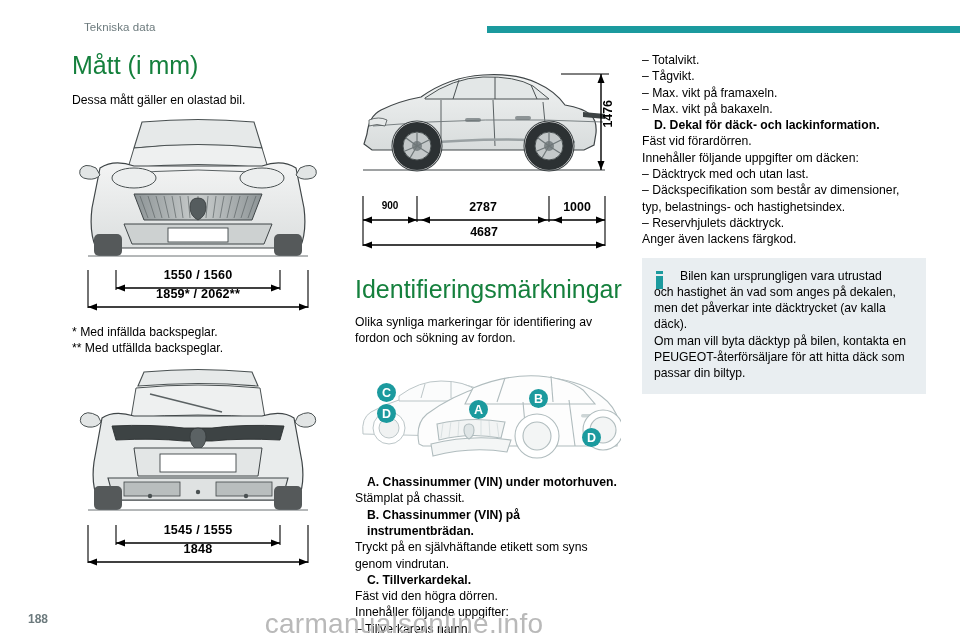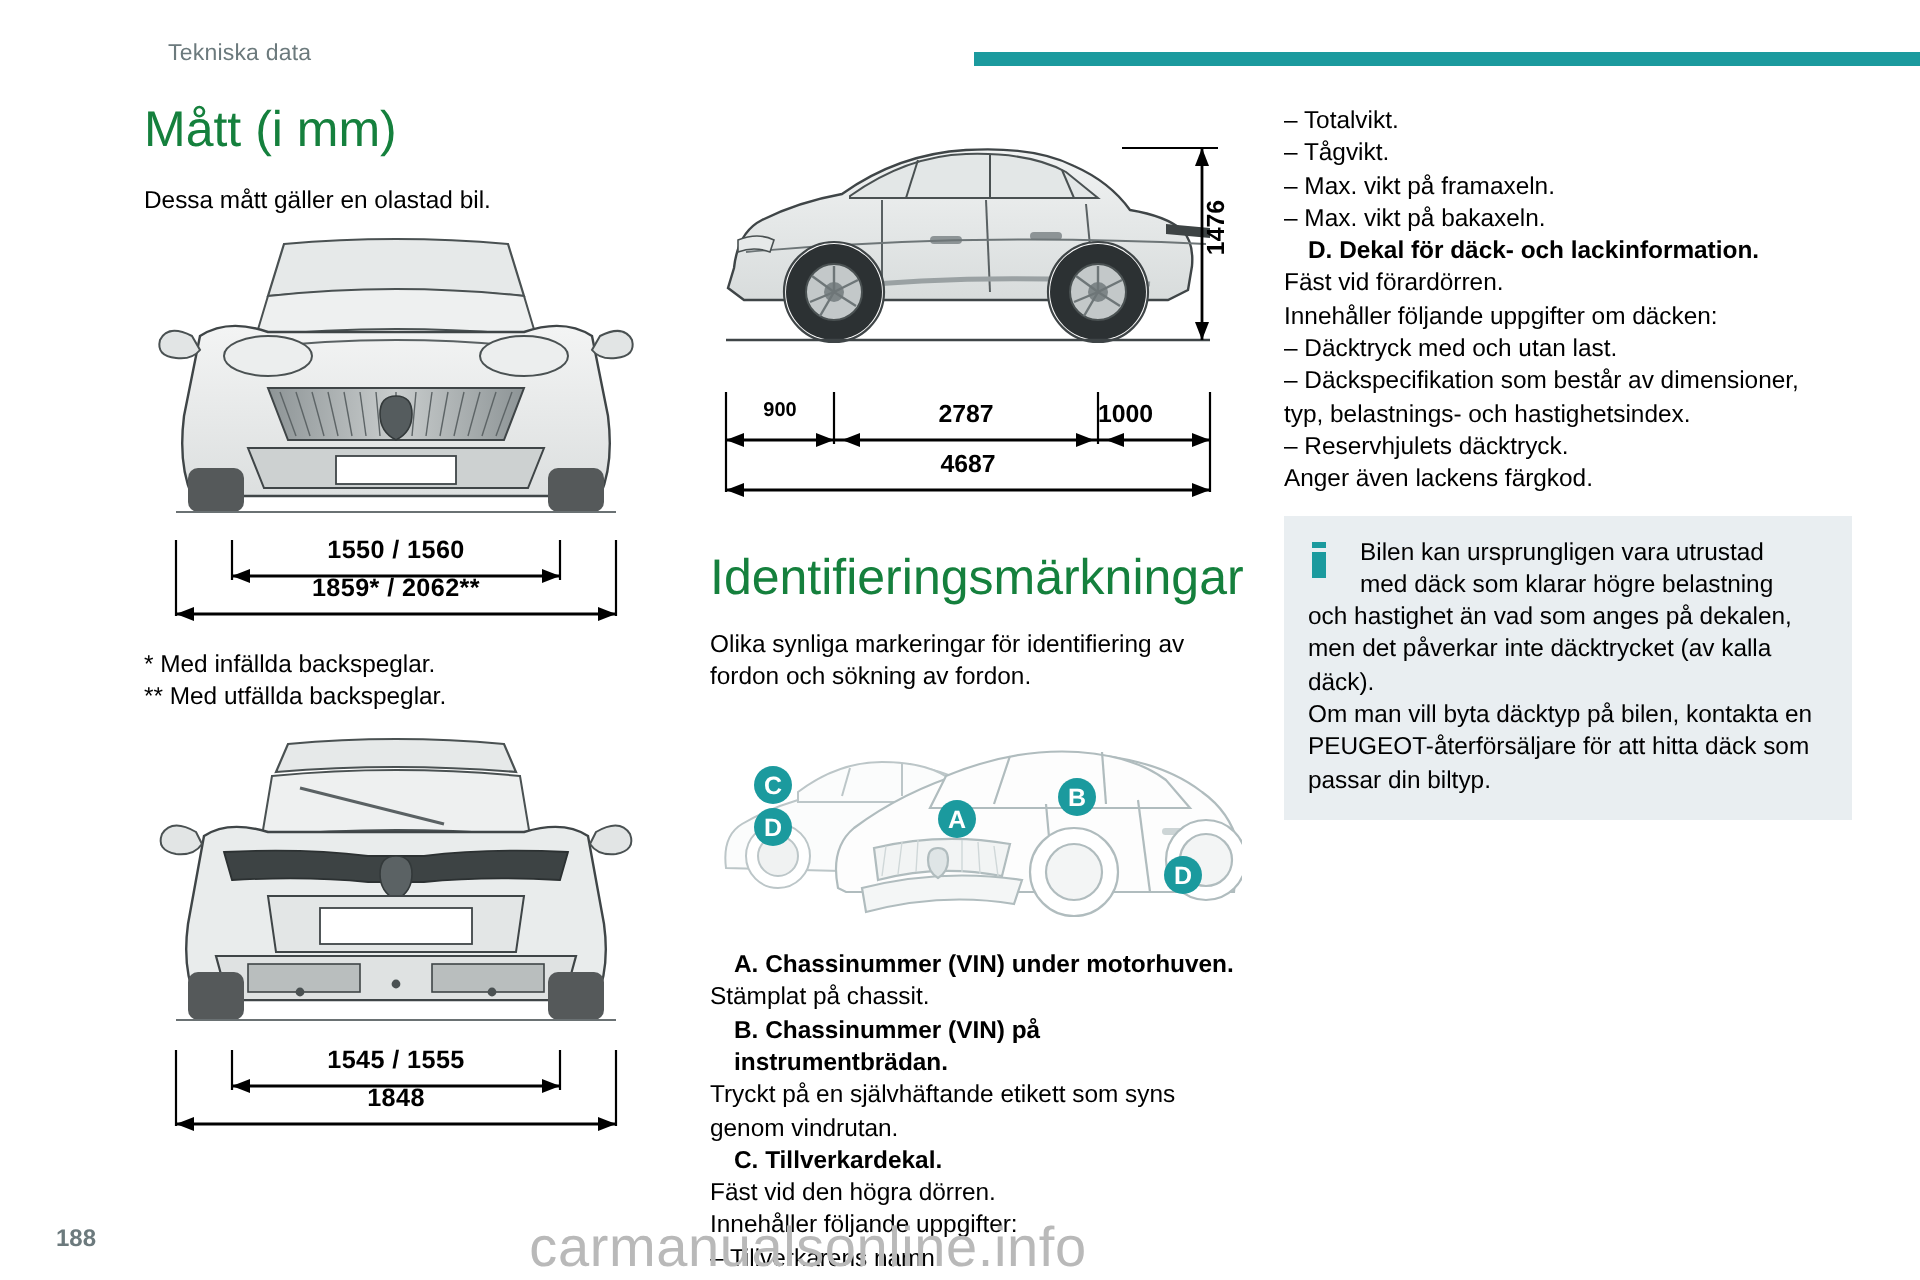--- a/index.html
+++ b/index.html
@@ -324,21 +324,21 @@
       <line x1="194" y1="24" x2="250" y2="24" stroke="#000" stroke-width="1.5"></line>
       <path d="M198 24 l9 -3.5 l0 7 Z" fill="#000"></path>
         <path d="M250 24 l-9 -3.5 l0 7 Z" fill="#000"></path>
 
       <line x1="8" y1="49" x2="250" y2="49" stroke="#000" stroke-width="1.5"></line>
       <path d="M8 49 l9 -3.5 l0 7 Z" fill="#000"></path>
         <path d="M250 49 l-9 -3.5 l0 7 Z" fill="#000"></path>
     </svg>
     <div style="position:absolute; left:8px; top:148px; width:54px; text-align:center; font-size:10px; font-weight:bold;">900</div>
     <div style="position:absolute; left:62px; top:148px; width:132px; text-align:center; font-size:12.4px; font-weight:bold;">2787</div>
-    <div style="position:absolute; left:194px; top:148px; width:56px; text-align:left; font-size:12.4px; font-weight:bold;">1000</div>
+    <div style="position:absolute; left:194px; top:148px; width:56px; text-align:center; font-size:12.4px; font-weight:bold;">1000</div>
     <div style="position:absolute; left:8px; top:173px; width:242px; text-align:center; font-size:12.4px; font-weight:bold;">4687</div>
   </div>
 
   <h1 class="section-title second" style="margin-top:22px;">Identifieringsmärkningar</h1>
 
   <div class="body-text">Olika synliga markeringar för identifiering av</div>
   <div class="body-text">fordon och sökning av fordon.</div>
 
   <div class="figure" style="margin-top:10px; height:110px;">
     <svg width="266" height="106" viewBox="0 0 266 106">
@@ -429,21 +429,20 @@
   <div class="dash-item">–  Reservhjulets däcktryck.</div>
   <div class="body-text">Anger även lackens färgkod.</div>
 
   <div class="info-box">
     <div class="info-icon">
       <div class="dot"></div>
       <div class="stem"></div>
     </div>
     <div class="info-text">
       <span class="indent-first">Bilen kan ursprungligen vara utrustad</span>
-      <span class="indent-first">med däck som klarar högre belastning</span>
       <div>och hastighet än vad som anges på dekalen, men det påverkar inte däcktrycket (av kalla däck).</div>
       <div>Om man vill byta däcktyp på bilen, kontakta en PEUGEOT-återförsäljare för att hitta däck som passar din biltyp.</div>
     </div>
   </div>
 </div>
 
 <div class="footer-page">188</div>
 <div class="footer-watermark">carmanualsonline.info</div>
 
 </body></html>

